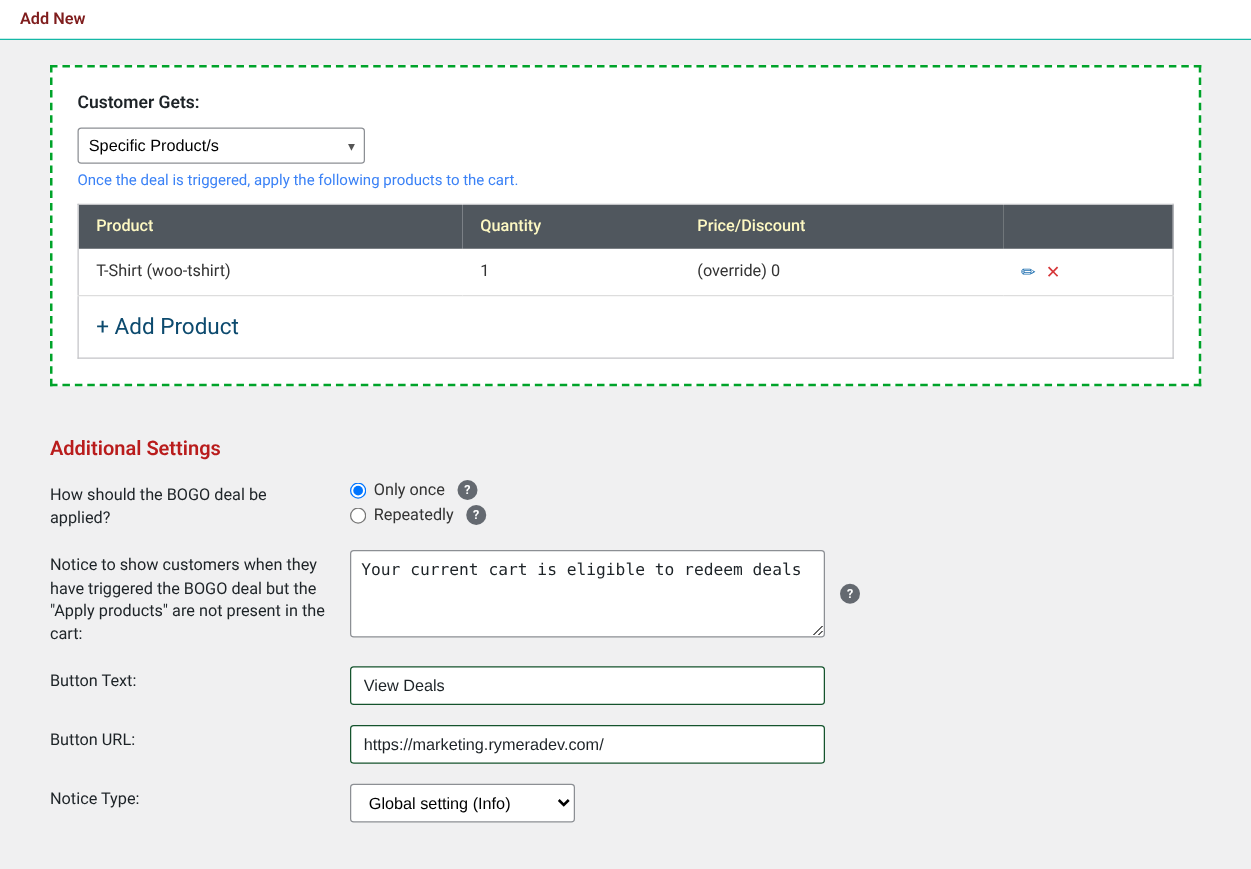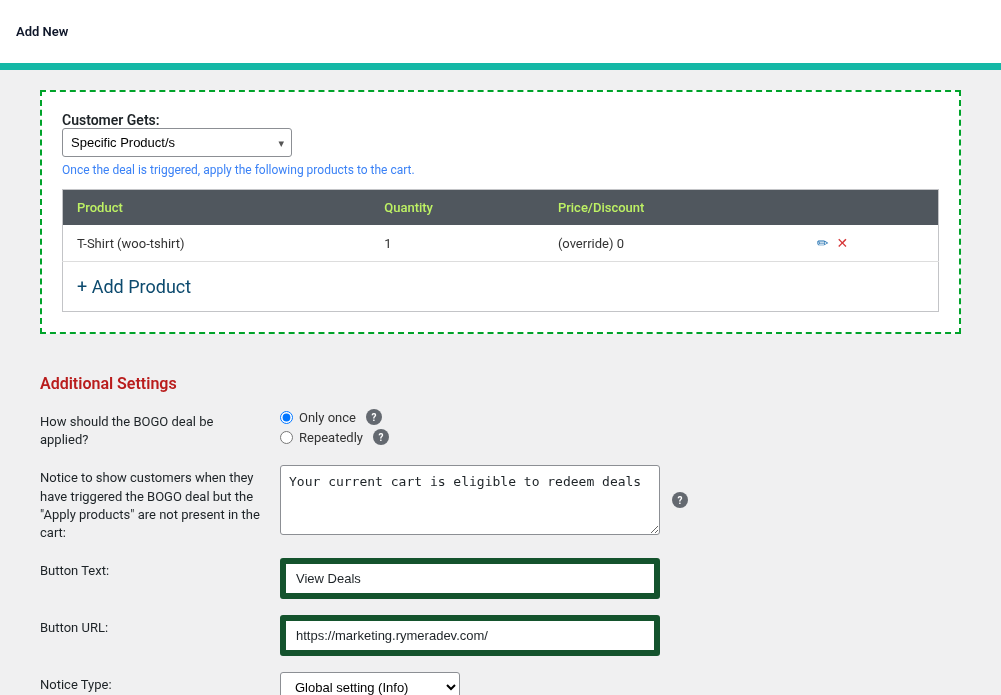--- a/index.html
+++ b/index.html
@@ -6,40 +6,41 @@
     body {
       font-family: -apple-system, BlinkMacSystemFont, "Segoe UI", Roboto, sans-serif;
       font-size: 13px;
       background: #f0f0f1;
       color: #333;
       width: 1001px;
       min-height: 695px;
     }
     .top-bar {
       background: #fff;
-      border-bottom: 7px solid #14b8a6;
-      padding: 24px 16px;
+      border-bottom: 1px solid #14b8a6;
+      padding: 8px 16px;
       font-size: 13px;
       font-weight: 600;
-      color: #0f172a;
+      color: #7f1d1d;
     }
     .main-content {
       padding: 0 20px 20px 20px;
       background: #f0f0f1;
     }
     .dashed-section {
       border: 2px dashed #00a32a;
       margin: 20px;
       padding: 20px;
       background: #fff;
     }
     .section-title {
       font-size: 14px;
       font-weight: 600;
       color: #1d2327;
+      margin-bottom: 12px;
     }
     .select-wrapper {
       position: relative;
       display: inline-block;
       width: 230px;
     }
     .select-wrapper select {
       width: 100%;
       padding: 6px 30px 6px 8px;
       border: 1px solid #8c8f94;
@@ -64,21 +65,21 @@
       margin-top: 6px;
     }
     .products-table {
       width: 100%;
       border-collapse: collapse;
       margin-top: 12px;
       border: 1px solid #c3c4c7;
     }
     .products-table thead tr {
       background: #50575e;
-      color: #bef264;
+      color: #fef9c3;
       padding-left: 24px;
     }
     .products-table thead th {
       padding: 10px 14px;
       text-align: left;
       font-size: 13px;
       font-weight: 500;
     }
     .products-table tbody tr {
       border-bottom: 1px solid #ddd;
@@ -183,21 +184,21 @@
       color: #1d2327;
     }
     .notice-row {
       display: flex;
       align-items: center;
       gap: 8px;
     }
     .text-input {
       width: 380px;
       padding: 7px 10px;
-      border: 6px solid #14532d;
+      border: 1px solid #14532d;
       border-radius: 3px;
       font-size: 13px;
       color: #1d2327;
     }
     .notice-type-select {
       padding: 6px 10px;
       border: 1px solid #8c8f94;
       border-radius: 3px;
       font-size: 13px;
       cursor: pointer;

